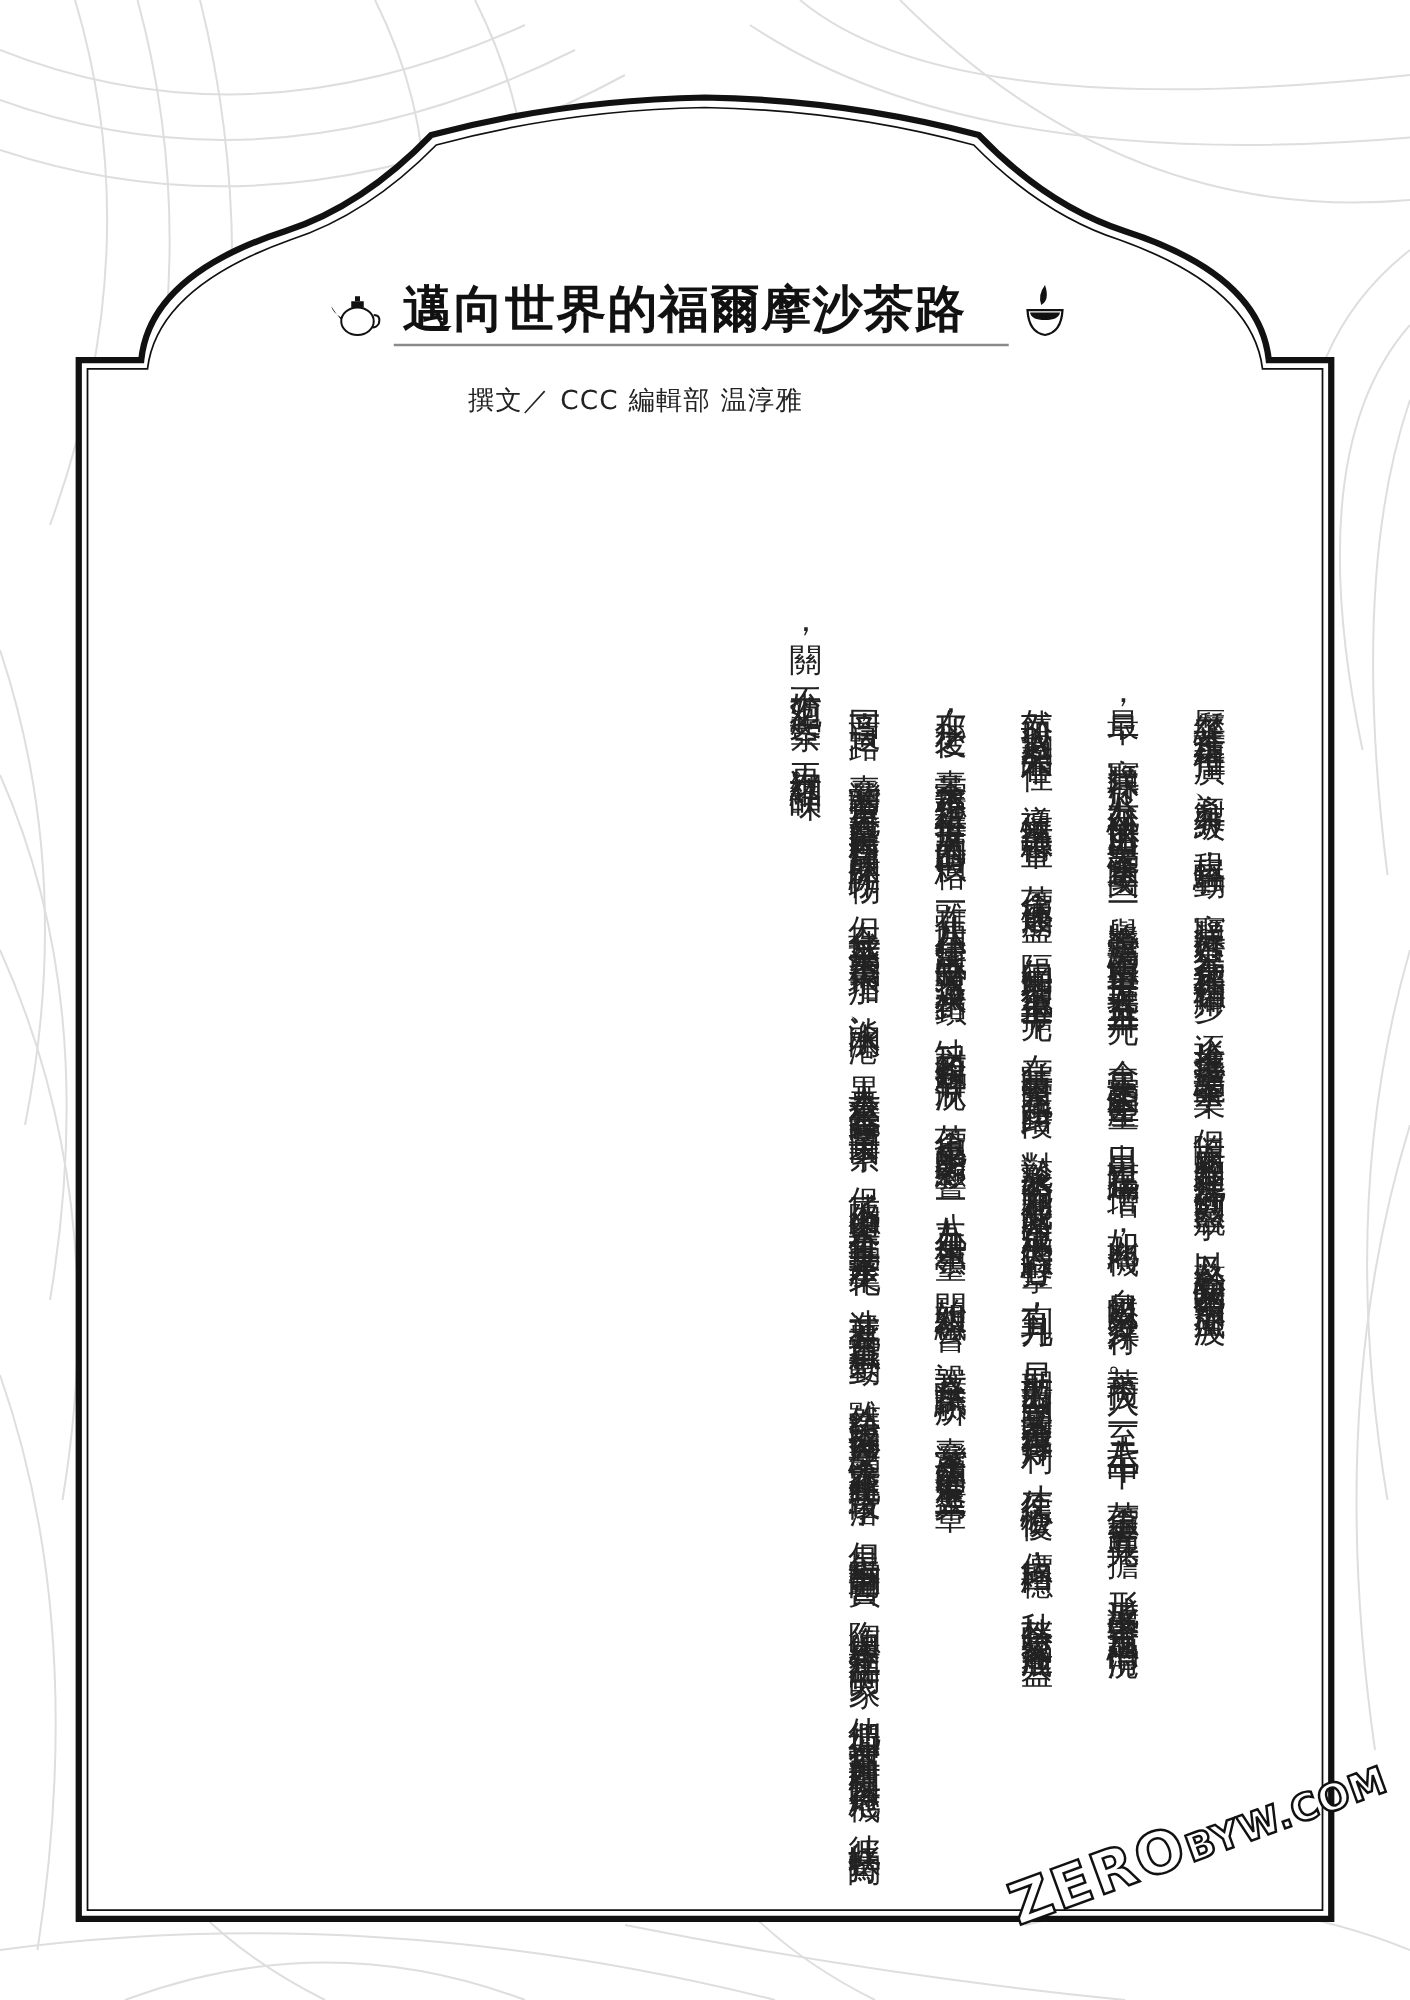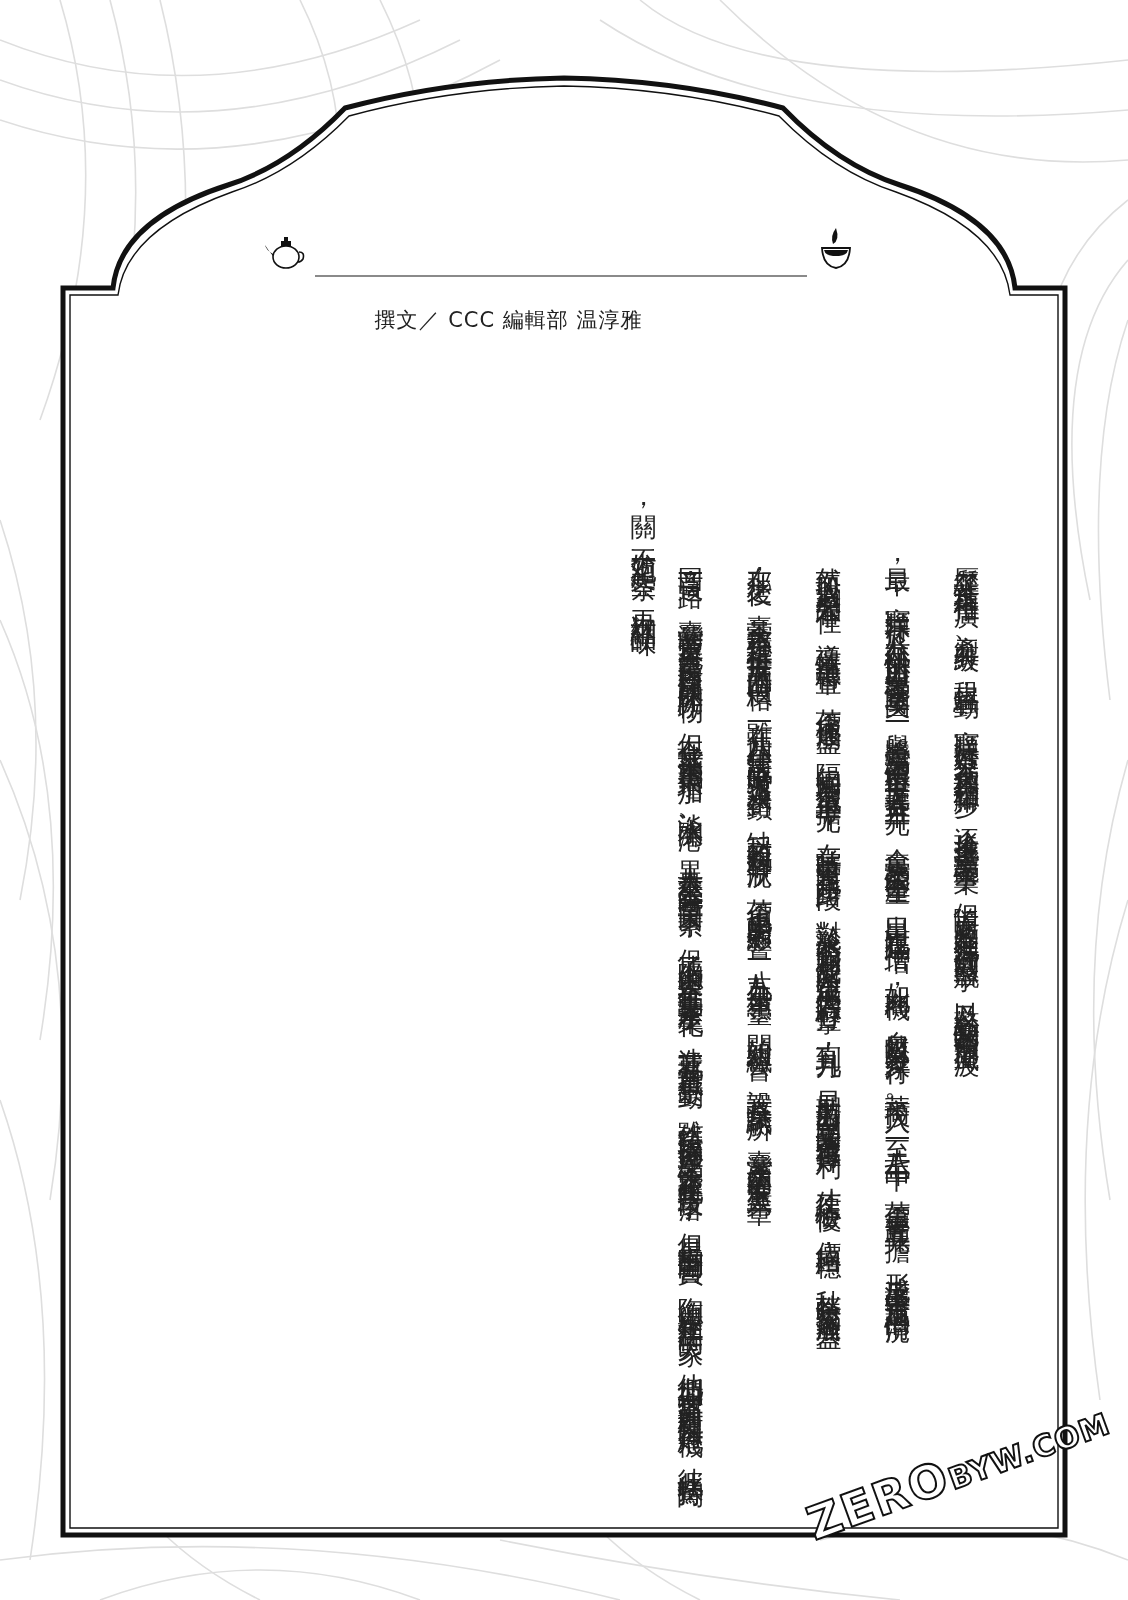--- a/index.html
+++ b/index.html
@@ -91,20 +91,21 @@
 
 <header>
   <div class="title-wrap">
     <svg class="teapot-icon" viewBox="0 0 44 40">
       <ellipse cx="24" cy="25" rx="13" ry="11" fill="none" stroke="#111" stroke-width="1.6"></ellipse>
       <rect x="19" y="9" width="10" height="5" fill="#111"></rect>
       <rect x="22" y="5" width="4" height="4" fill="#111"></rect>
       <path d="M11 22 Q4 18 3 13 Q6 18 11 24 Z" fill="#111"></path>
       <path d="M37 20 Q43 20 41 27 Q39 30 36 30" fill="none" stroke="#111" stroke-width="1.6"></path>
     </svg>
+    <div class="title-text">邁向世界的福爾摩沙茶路</div>
     <div class="title-underline"></div>
     <svg class="teacup-icon" viewBox="0 0 36 48">
       <path d="M18 4 Q12 12 15 20 Q22 16 18 4 Z" fill="#111"></path>
       <path d="M4 24 L32 24 Q31 42 18 44 Q5 42 4 24 Z" fill="none" stroke="#111" stroke-width="1.8"></path>
       <path d="M6 26 L30 26 Q29 32 18 32 Q7 32 6 26 Z" fill="#111"></path>
     </svg>
   </div>
   <div class="byline">撰文／ CCC 編輯部 温淳雅</div>
 </header>
 

